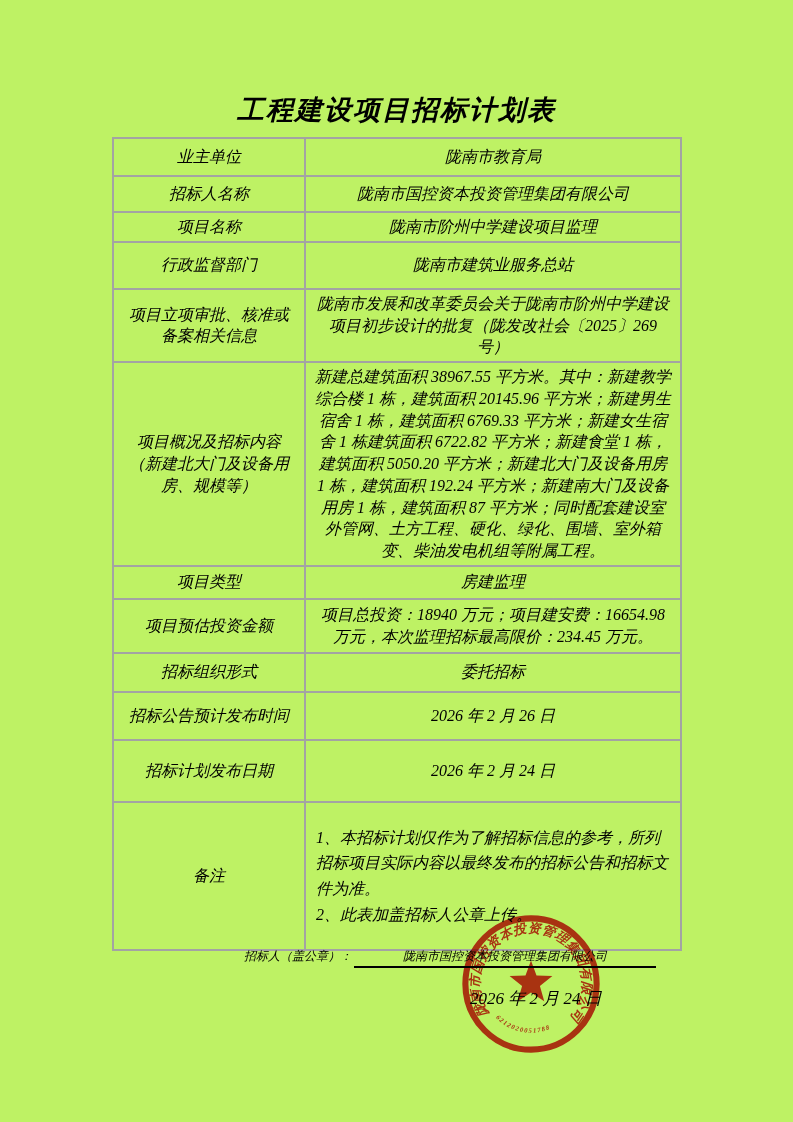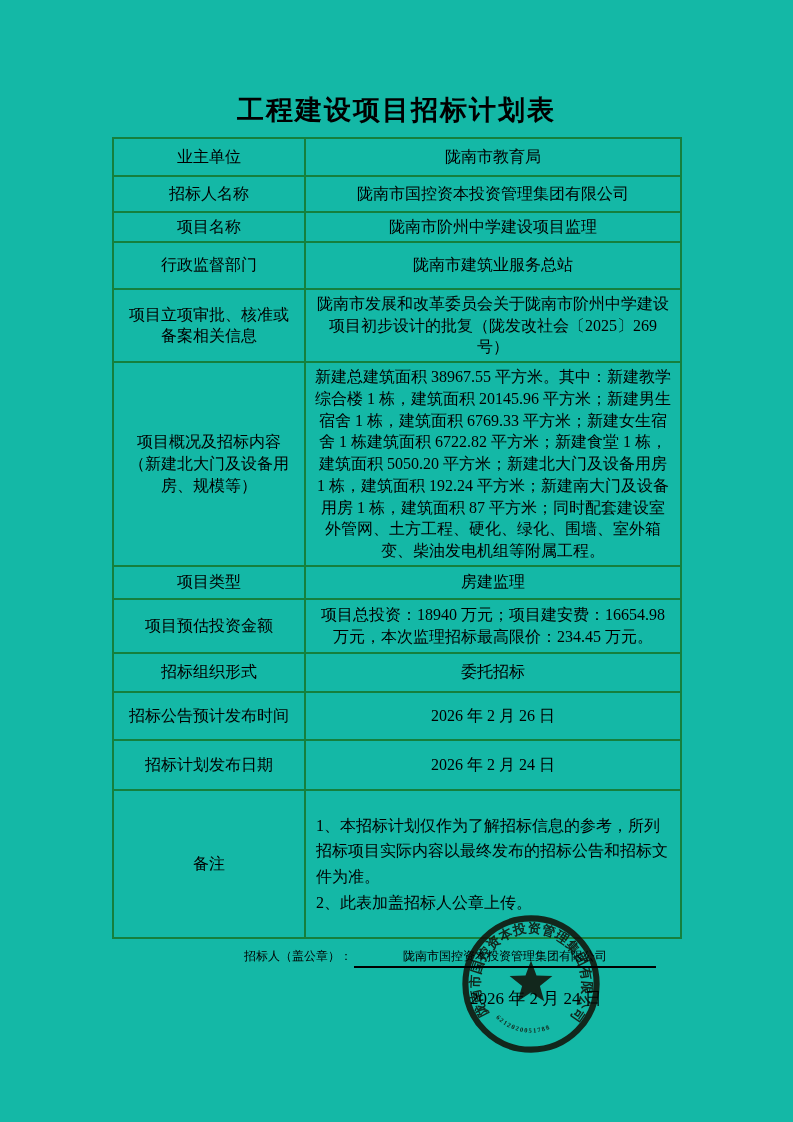--- a/index.html
+++ b/index.html
@@ -5,23 +5,24 @@
   * { margin: 0; padding: 0; box-sizing: border-box; }
   html, body { background: #ffffff; }
   body {
     font-family: "Liberation Serif", "DejaVu Serif", serif;
     color: #000000;
   }
   .page {
     position: relative;
     width: 793px;
     height: 1122px;
-    background: #14b8a6;
+    background: #bef264;
     overflow: hidden;
     margin: 0 auto;
+    font-style: italic;
   }
   .doc-title {
     position: absolute;
     top: 92px;
     left: 0;
     width: 793px;
     text-align: center;
     font-family: "Liberation Sans", "DejaVu Sans", sans-serif;
     font-weight: bold;
     font-size: 27px;
@@ -32,41 +33,41 @@
     position: absolute;
     top: 137px;
     left: 112px;
     width: 568px;
     border-collapse: collapse;
     table-layout: fixed;
   }
   table.plan col.c-label { width: 192px; }
   table.plan col.c-value { width: 376px; }
   table.plan td {
-    border: 2px solid #15803d;
+    border: 2px solid #a3a3a3;
     font-size: 16px;
     line-height: 1.36;
     padding: 3px 8px;
     vertical-align: middle;
     text-align: center;
     word-break: break-all;
   }
   table.plan td.lbl { padding: 3px 12px; }
   tr.r0  td { height: 38px; }
   tr.r1  td { height: 36px; }
   tr.r2  td { height: 24px; }
   tr.r3  td { height: 47px; }
   tr.r4  td { height: 50px; }
   tr.r5  td { height: 192px; }
   tr.r6  td { height: 33px; }
   tr.r7  td { height: 54px; }
   tr.r8  td { height: 39px; }
   tr.r9  td { height: 52px; }
   tr.r10 td { height: 48px; }
-  tr.r11 td { height: 50px; }
+  tr.r11 td { height: 62px; }
   tr.r12 td { height: 114px; }
   tr.r12 td.val {
     text-align: left;
     white-space: pre-line;
     line-height: 1.6;
     padding: 22px 10px;
   }
   .sign-row {
     position: absolute;
     top: 948px;

